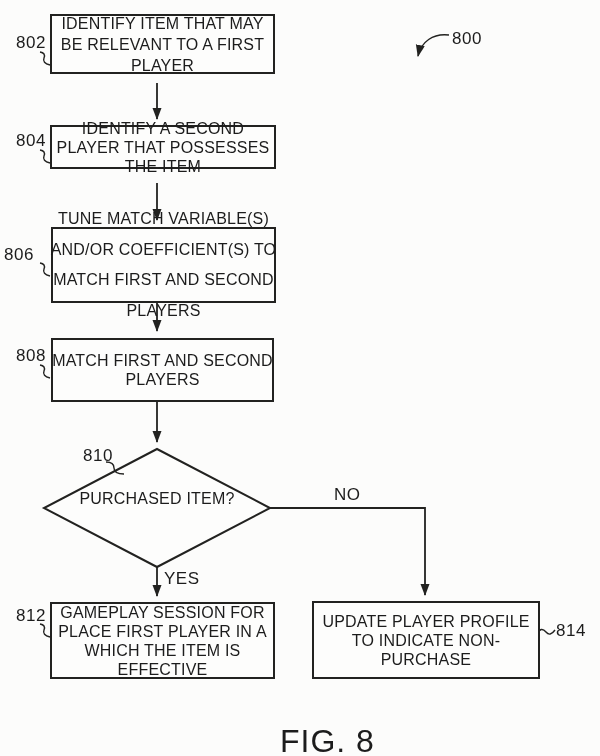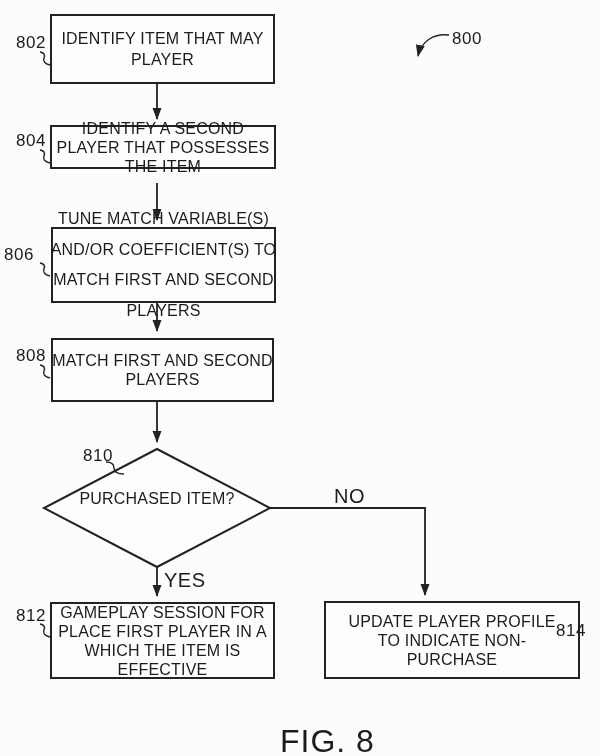--- a/index.html
+++ b/index.html
@@ -18,44 +18,44 @@
     border:2px solid #222220;
     background:#fdfdfc;
     display:flex;flex-direction:column;
     justify-content:center;align-items:center;
     text-align:center;
     font-size:16px;line-height:19px;
     letter-spacing:0.2px;
     z-index:2;
   }
   .box .ln{white-space:nowrap;}
-  #box-802{left:50px;top:14px;width:225px;height:70px;line-height:21px;}
+  #box-802{left:50px;top:14px;width:225px;height:60px;line-height:21px;}
   #box-804{left:50px;top:125px;width:226px;height:44px;}
   #box-806{left:51px;top:227px;width:225px;height:76px;line-height:18.5px;gap:12px;}
   #box-808{left:51px;top:338px;width:223px;height:64px;}
   #box-812{left:50px;top:602px;width:225px;height:77px;}
-  #box-814{left:312px;top:601px;width:256px;height:78px;margin-left:12px;}
+  #box-814{left:312px;top:601px;width:228px;height:78px;}
   .diamond-text{
     position:absolute;left:57px;top:489px;width:200px;
     text-align:center;font-size:16px;line-height:19px;
     letter-spacing:0.2px;z-index:2;
   }
   .ref{
     position:absolute;font-size:17px;letter-spacing:0.5px;z-index:2;
   }
   #ref-800{left:452px;top:29px;}
   #ref-802{left:16px;top:33px;}
   #ref-804{left:16px;top:131px;}
   #ref-806{left:4px;top:245px;}
   #ref-808{left:16px;top:346px;}
   #ref-810{left:83px;top:446px;}
   #ref-812{left:16px;top:606px;}
   #ref-814{left:556px;top:621px;}
   .edge-label{
-    position:absolute;font-size:20px;letter-spacing:0.5px;z-index:2;
+    position:absolute;font-size:17px;letter-spacing:0.5px;z-index:2;
   }
   #lbl-yes{left:164px;top:569px;}
   #lbl-no{left:334px;top:485px;}
   #fig-caption{
     position:absolute;left:280px;top:723px;
     font-size:32px;letter-spacing:1px;z-index:2;
   }
 </style>
 </head>
 <body>
@@ -88,20 +88,21 @@
       <path d="m40,263 q6,1 4,6 q-2,5 6,7"></path>
       <path d="m40,365 q6,1 4,6 q-2,5 6,7"></path>
       <path d="m40,624 q6,1 4,6 q-2,5 6,7"></path>
       <path d="m106,462 q8,0 8,6 q0,6 10,6"></path>
       <path d="m537,634 q4,-8 9,-2 q4,5 9,-2"></path>
     </g>
   </svg>
 
   <div class="box" id="box-802">
     <div class="ln">IDENTIFY ITEM THAT MAY</div>
+    <div class="ln">BE RELEVANT TO A FIRST</div>
     <div class="ln">PLAYER</div>
   </div>
 
   <div class="box" id="box-804">
     <div class="ln">IDENTIFY A SECOND</div>
     <div class="ln">PLAYER THAT POSSESSES</div>
     <div class="ln">THE ITEM</div>
   </div>
 
   <div class="box" id="box-806">

